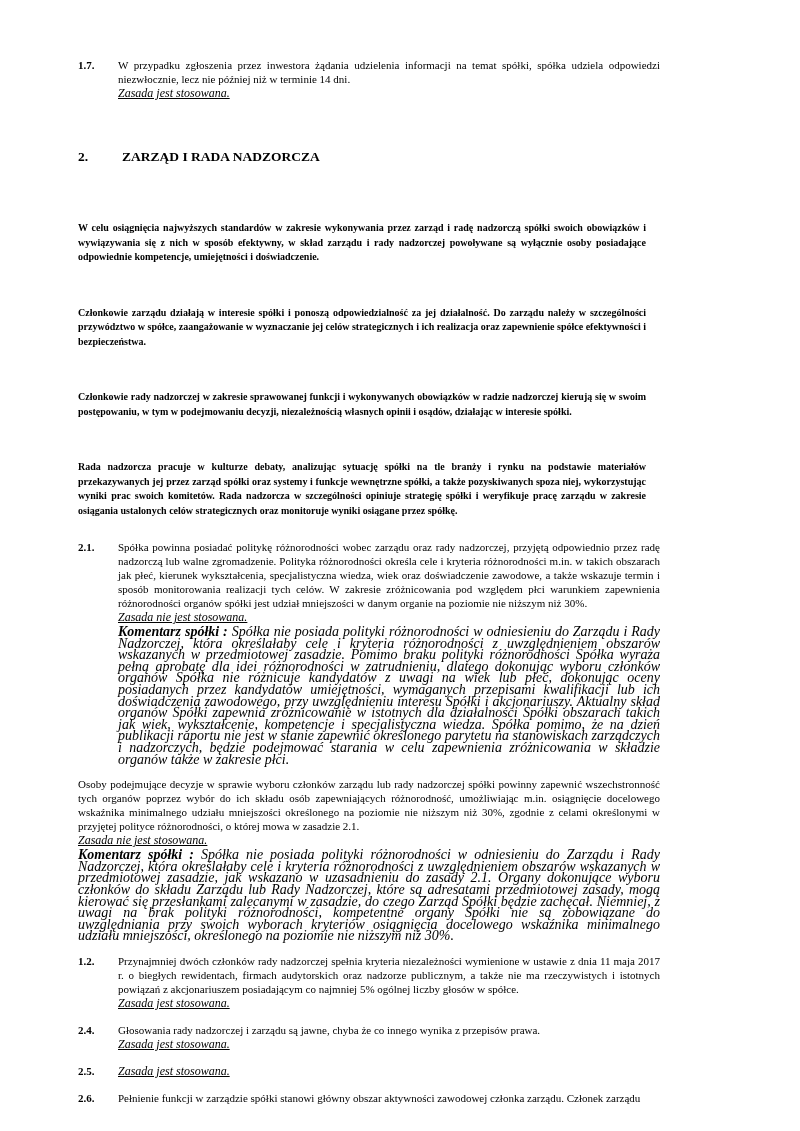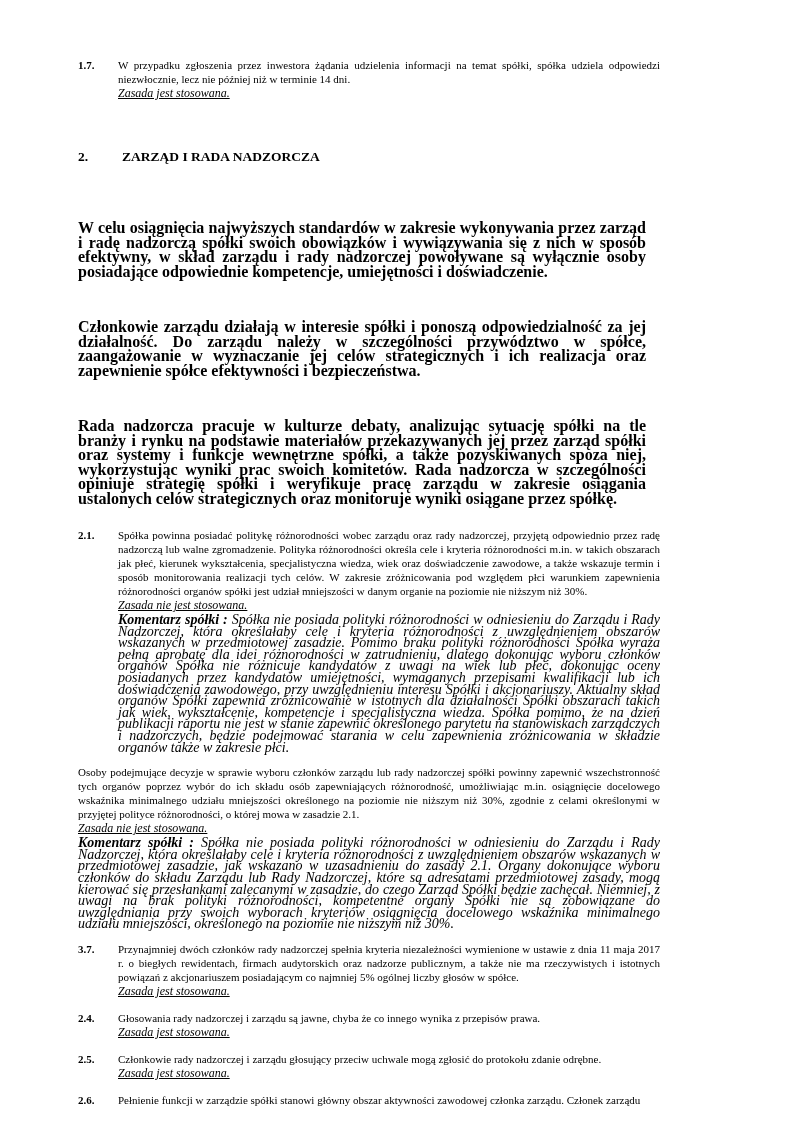--- a/index.html
+++ b/index.html
@@ -55,21 +55,21 @@
     display: flex;
     margin: 48px 0 56px 0;
     font-weight: bold;
     font-size: 13.5px;
     line-height: 16px;
   }
   .heading-num { flex: 0 0 44px; width: 44px; }
   .intro {
     margin: 0 14px 41px 0;
     font-weight: bold;
-    font-size: 16px;
+    font-size: 10px;
     line-height: 14.5px;
     text-align: justify;
   }
   .intro.last { margin-bottom: 22px; }
 </style>
 </head>
 <body>
 
 <div class="page">
 
@@ -81,59 +81,59 @@
     </div>
   </div>
 
   <div class="section-heading">
     <span class="heading-num">2.</span>
     <span class="heading-title">ZARZĄD I RADA NADZORCZA</span>
   </div>
 
   <p class="intro">W celu osiągnięcia najwyższych standardów w zakresie wykonywania przez zarząd i radę nadzorczą spółki swoich obowiązków i wywiązywania się z nich w sposób efektywny, w skład zarządu i rady nadzorczej powoływane są wyłącznie osoby posiadające odpowiednie kompetencje, umiejętności i doświadczenie.</p>
   <p class="intro">Członkowie zarządu działają w interesie spółki i ponoszą odpowiedzialność za jej działalność. Do zarządu należy w szczególności przywództwo w spółce, zaangażowanie w wyznaczanie jej celów strategicznych i ich realizacja oraz zapewnienie spółce efektywności i bezpieczeństwa.</p>
+  <p class="intro">Członkowie rady nadzorczej w zakresie sprawowanej funkcji i wykonywanych obowiązków w radzie nadzorczej kierują się w swoim postępowaniu, w tym w podejmowaniu decyzji, niezależnością własnych opinii i osądów, działając w interesie spółki.</p>
   <p class="intro last">Rada nadzorcza pracuje w kulturze debaty, analizując sytuację spółki na tle branży i rynku na podstawie materiałów przekazywanych jej przez zarząd spółki oraz systemy i funkcje wewnętrzne spółki, a także pozyskiwanych spoza niej, wykorzystując wyniki prac swoich komitetów. Rada nadzorcza w szczególności opiniuje strategię spółki i weryfikuje pracę zarządu w zakresie osiągania ustalonych celów strategicznych oraz monitoruje wyniki osiągane przez spółkę.</p>
 
   <div class="rule">
     <div class="rule-num">2.1.</div>
     <div class="rule-body">
       <p class="rule-text">Spółka powinna posiadać politykę różnorodności wobec zarządu oraz rady nadzorczej, przyjętą odpowiednio przez radę nadzorczą lub walne zgromadzenie. Polityka różnorodności określa cele i kryteria różnorodności m.in. w takich obszarach jak płeć, kierunek wykształcenia, specjalistyczna wiedza, wiek oraz doświadczenie zawodowe, a także wskazuje termin i sposób monitorowania realizacji tych celów. W zakresie zróżnicowania pod względem płci warunkiem zapewnienia różnorodności organów spółki jest udział mniejszości w danym organie na poziomie nie niższym niż 30%.</p>
       <p class="status">Zasada nie jest stosowana.</p>
       <p class="comment"><span class="comment-label">Komentarz spółki :</span> <span>Spółka nie posiada polityki różnorodności w odniesieniu do Zarządu i Rady Nadzorczej, która określałaby cele i kryteria różnorodności z uwzględnieniem obszarów wskazanych w przedmiotowej zasadzie. Pomimo braku polityki różnorodności Spółka wyraża pełną aprobatę dla idei różnorodności w zatrudnieniu, dlatego dokonując wyboru członków organów Spółka nie różnicuje kandydatów z uwagi na wiek lub płeć, dokonując oceny posiadanych przez kandydatów umiejętności, wymaganych przepisami kwalifikacji lub ich doświadczenia zawodowego, przy uwzględnieniu interesu Spółki i akcjonariuszy. Aktualny skład organów Spółki zapewnia zróżnicowanie w istotnych dla działalności Spółki obszarach takich jak wiek, wykształcenie, kompetencje i specjalistyczna wiedza. Spółka pomimo, że na dzień publikacji raportu nie jest w stanie zapewnić określonego parytetu na stanowiskach zarządczych i nadzorczych, będzie podejmować starania w celu zapewnienia zróżnicowania w składzie organów także w zakresie płci.</span></p>
     </div>
   </div>
 
   <div class="rule">
     <div class="rule-body">
       <p class="rule-text">Osoby podejmujące decyzje w sprawie wyboru członków zarządu lub rady nadzorczej spółki powinny zapewnić wszechstronność tych organów poprzez wybór do ich składu osób zapewniających różnorodność, umożliwiając m.in. osiągnięcie docelowego wskaźnika minimalnego udziału mniejszości określonego na poziomie nie niższym niż 30%, zgodnie z celami określonymi w przyjętej polityce różnorodności, o której mowa w zasadzie 2.1.</p>
       <p class="status">Zasada nie jest stosowana.</p>
       <p class="comment"><span class="comment-label">Komentarz spółki :</span> <span>Spółka nie posiada polityki różnorodności w odniesieniu do Zarządu i Rady Nadzorczej, która określałaby cele i kryteria różnorodności z uwzględnieniem obszarów wskazanych w przedmiotowej zasadzie, jak wskazano w uzasadnieniu do zasady 2.1. Organy dokonujące wyboru członków do składu Zarządu lub Rady Nadzorczej, które są adresatami przedmiotowej zasady, mogą kierować się przesłankami zalecanymi w zasadzie, do czego Zarząd Spółki będzie zachęcał. Niemniej, z uwagi na brak polityki różnorodności, kompetentne organy Spółki nie są zobowiązane do uwzględniania przy swoich wyborach kryteriów osiągnięcia docelowego wskaźnika minimalnego udziału mniejszości, określonego na poziomie nie niższym niż 30%.</span></p>
     </div>
   </div>
 
   <div class="rule">
-    <div class="rule-num">3.7.</div>
+    <div class="rule-num">1.2.</div>
     <div class="rule-body">
       <p class="rule-text">Przynajmniej dwóch członków rady nadzorczej spełnia kryteria niezależności wymienione w ustawie z dnia 11 maja 2017 r. o biegłych rewidentach, firmach audytorskich oraz nadzorze publicznym, a także nie ma rzeczywistych i istotnych powiązań z akcjonariuszem posiadającym co najmniej 5% ogólnej liczby głosów w spółce.</p>
       <p class="status">Zasada jest stosowana.</p>
     </div>
   </div>
 
   <div class="rule">
     <div class="rule-num">2.4.</div>
     <div class="rule-body">
       <p class="rule-text">Głosowania rady nadzorczej i zarządu są jawne, chyba że co innego wynika z przepisów prawa.</p>
       <p class="status">Zasada jest stosowana.</p>
     </div>
   </div>
 
   <div class="rule">
     <div class="rule-num">2.5.</div>
     <div class="rule-body">
-      <p class="rule-text">Członkowie rady nadzorczej i zarządu głosujący przeciw uchwale mogą zgłosić do protokołu zdanie odrębne.</p>
       <p class="status">Zasada jest stosowana.</p>
     </div>
   </div>
 
   <div class="rule">
     <div class="rule-num">2.6.</div>
     <div class="rule-body">
       <p class="rule-text">Pełnienie funkcji w zarządzie spółki stanowi główny obszar aktywności zawodowej członka zarządu. Członek zarządu</p>
     </div>
   </div>

